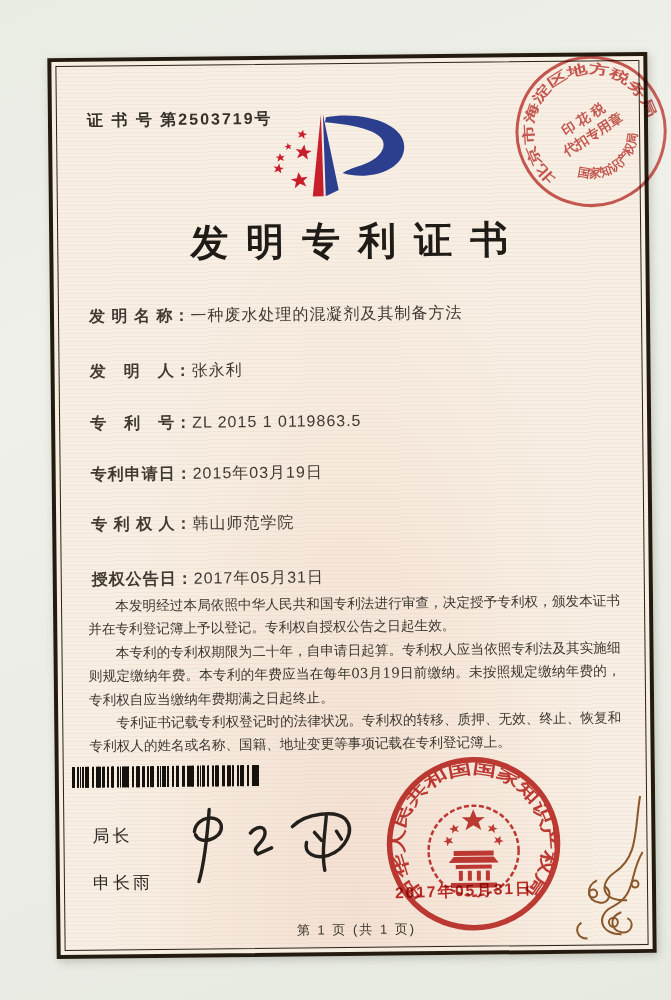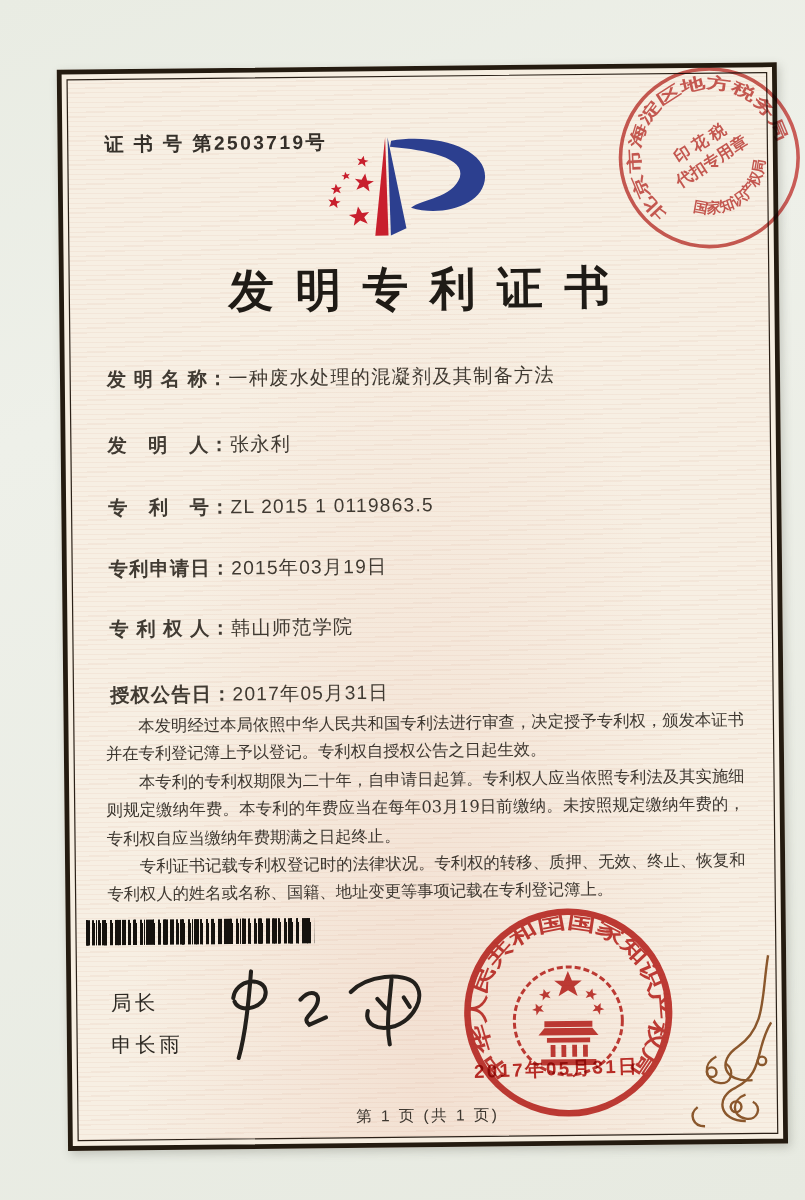--- a/index.html
+++ b/index.html
@@ -49,21 +49,21 @@
   }
   .body-text p{margin:0;text-indent:2em;}
   .barcode{
     position:absolute;left:8px;top:700px;width:190px;height:21px;
     background-image:
       repeating-linear-gradient(90deg,#15120e 0 2px,transparent 2px 5px),
       repeating-linear-gradient(90deg,#15120e 0 1px,transparent 1px 8px),
       repeating-linear-gradient(90deg,#15120e 0 3px,transparent 3px 13px);
   }
   .director-block{position:absolute;left:28px;top:758px;color:#2e2a24;}
-  .director-title{font-size:17px;letter-spacing:3px;margin-bottom:12px;}
+  .director-title{font-size:17px;letter-spacing:3px;margin-bottom:24px;}
   .director-name{font-size:17px;letter-spacing:3px;text-align:center;}
   .signature{position:absolute;left:100px;top:738px;width:210px;height:86px;}
   .seal{
     position:absolute;left:320px;top:692px;width:178px;height:178px;
     mix-blend-mode:multiply;opacity:.93;
   }
   .seal-date{
     position:absolute;left:330px;top:818px;
     color:#c0302c;font-size:15.5px;letter-spacing:2px;font-weight:bold;
     transform:rotate(-1.5deg);mix-blend-mode:multiply;

